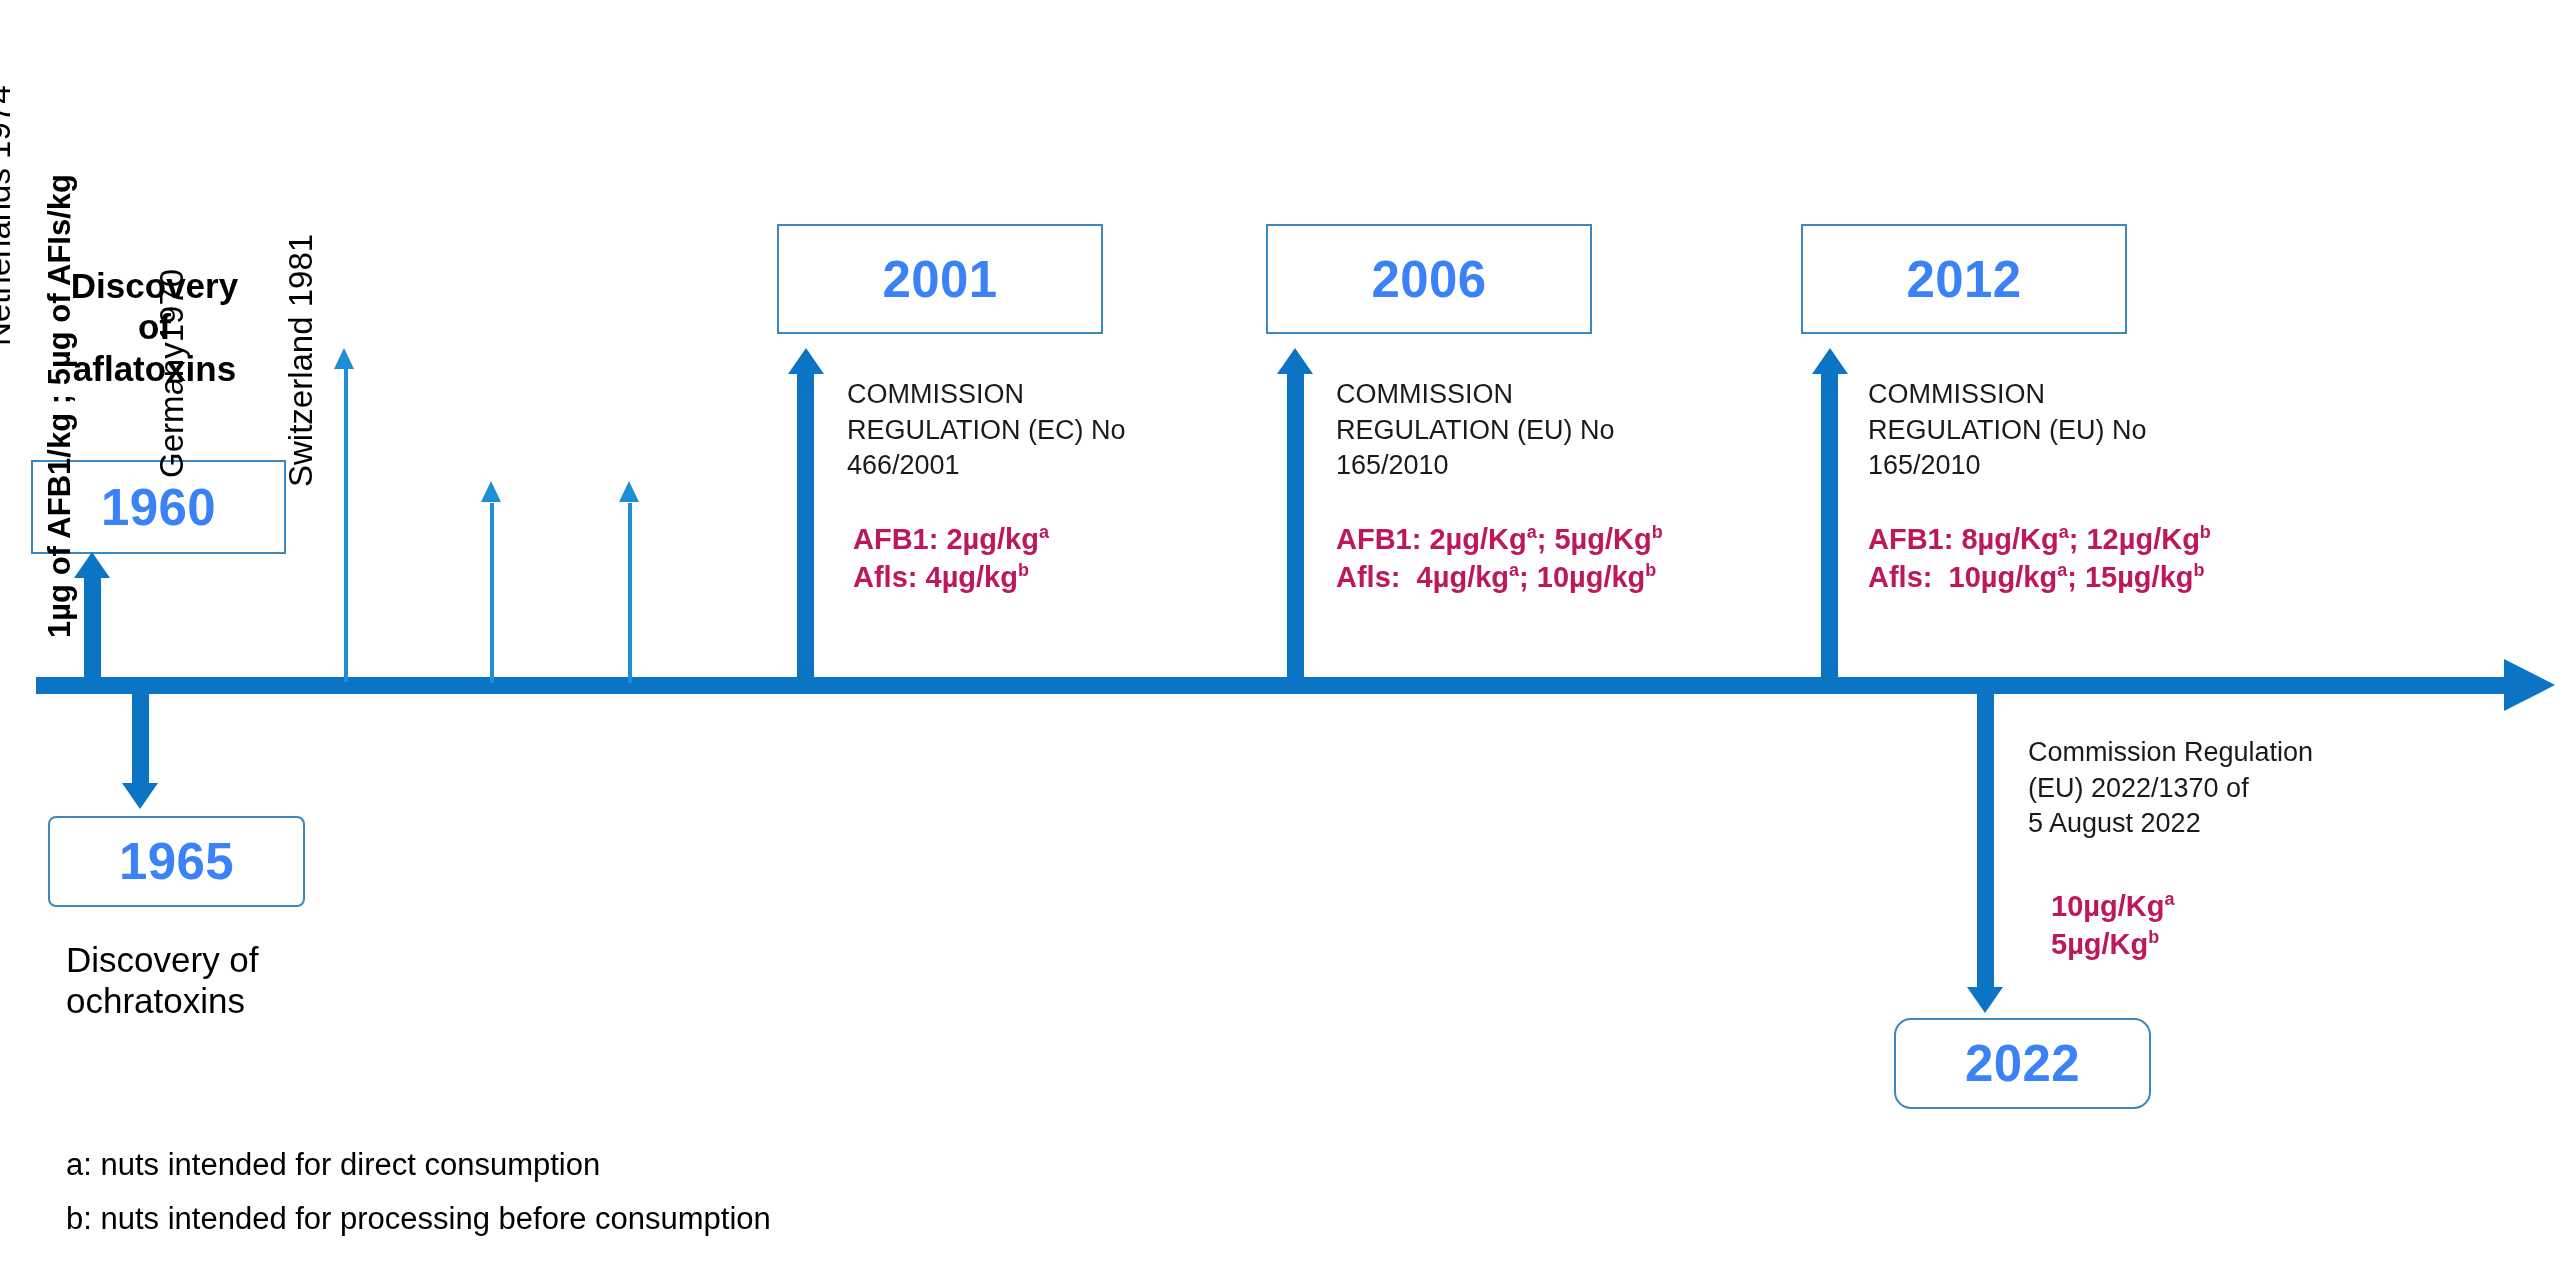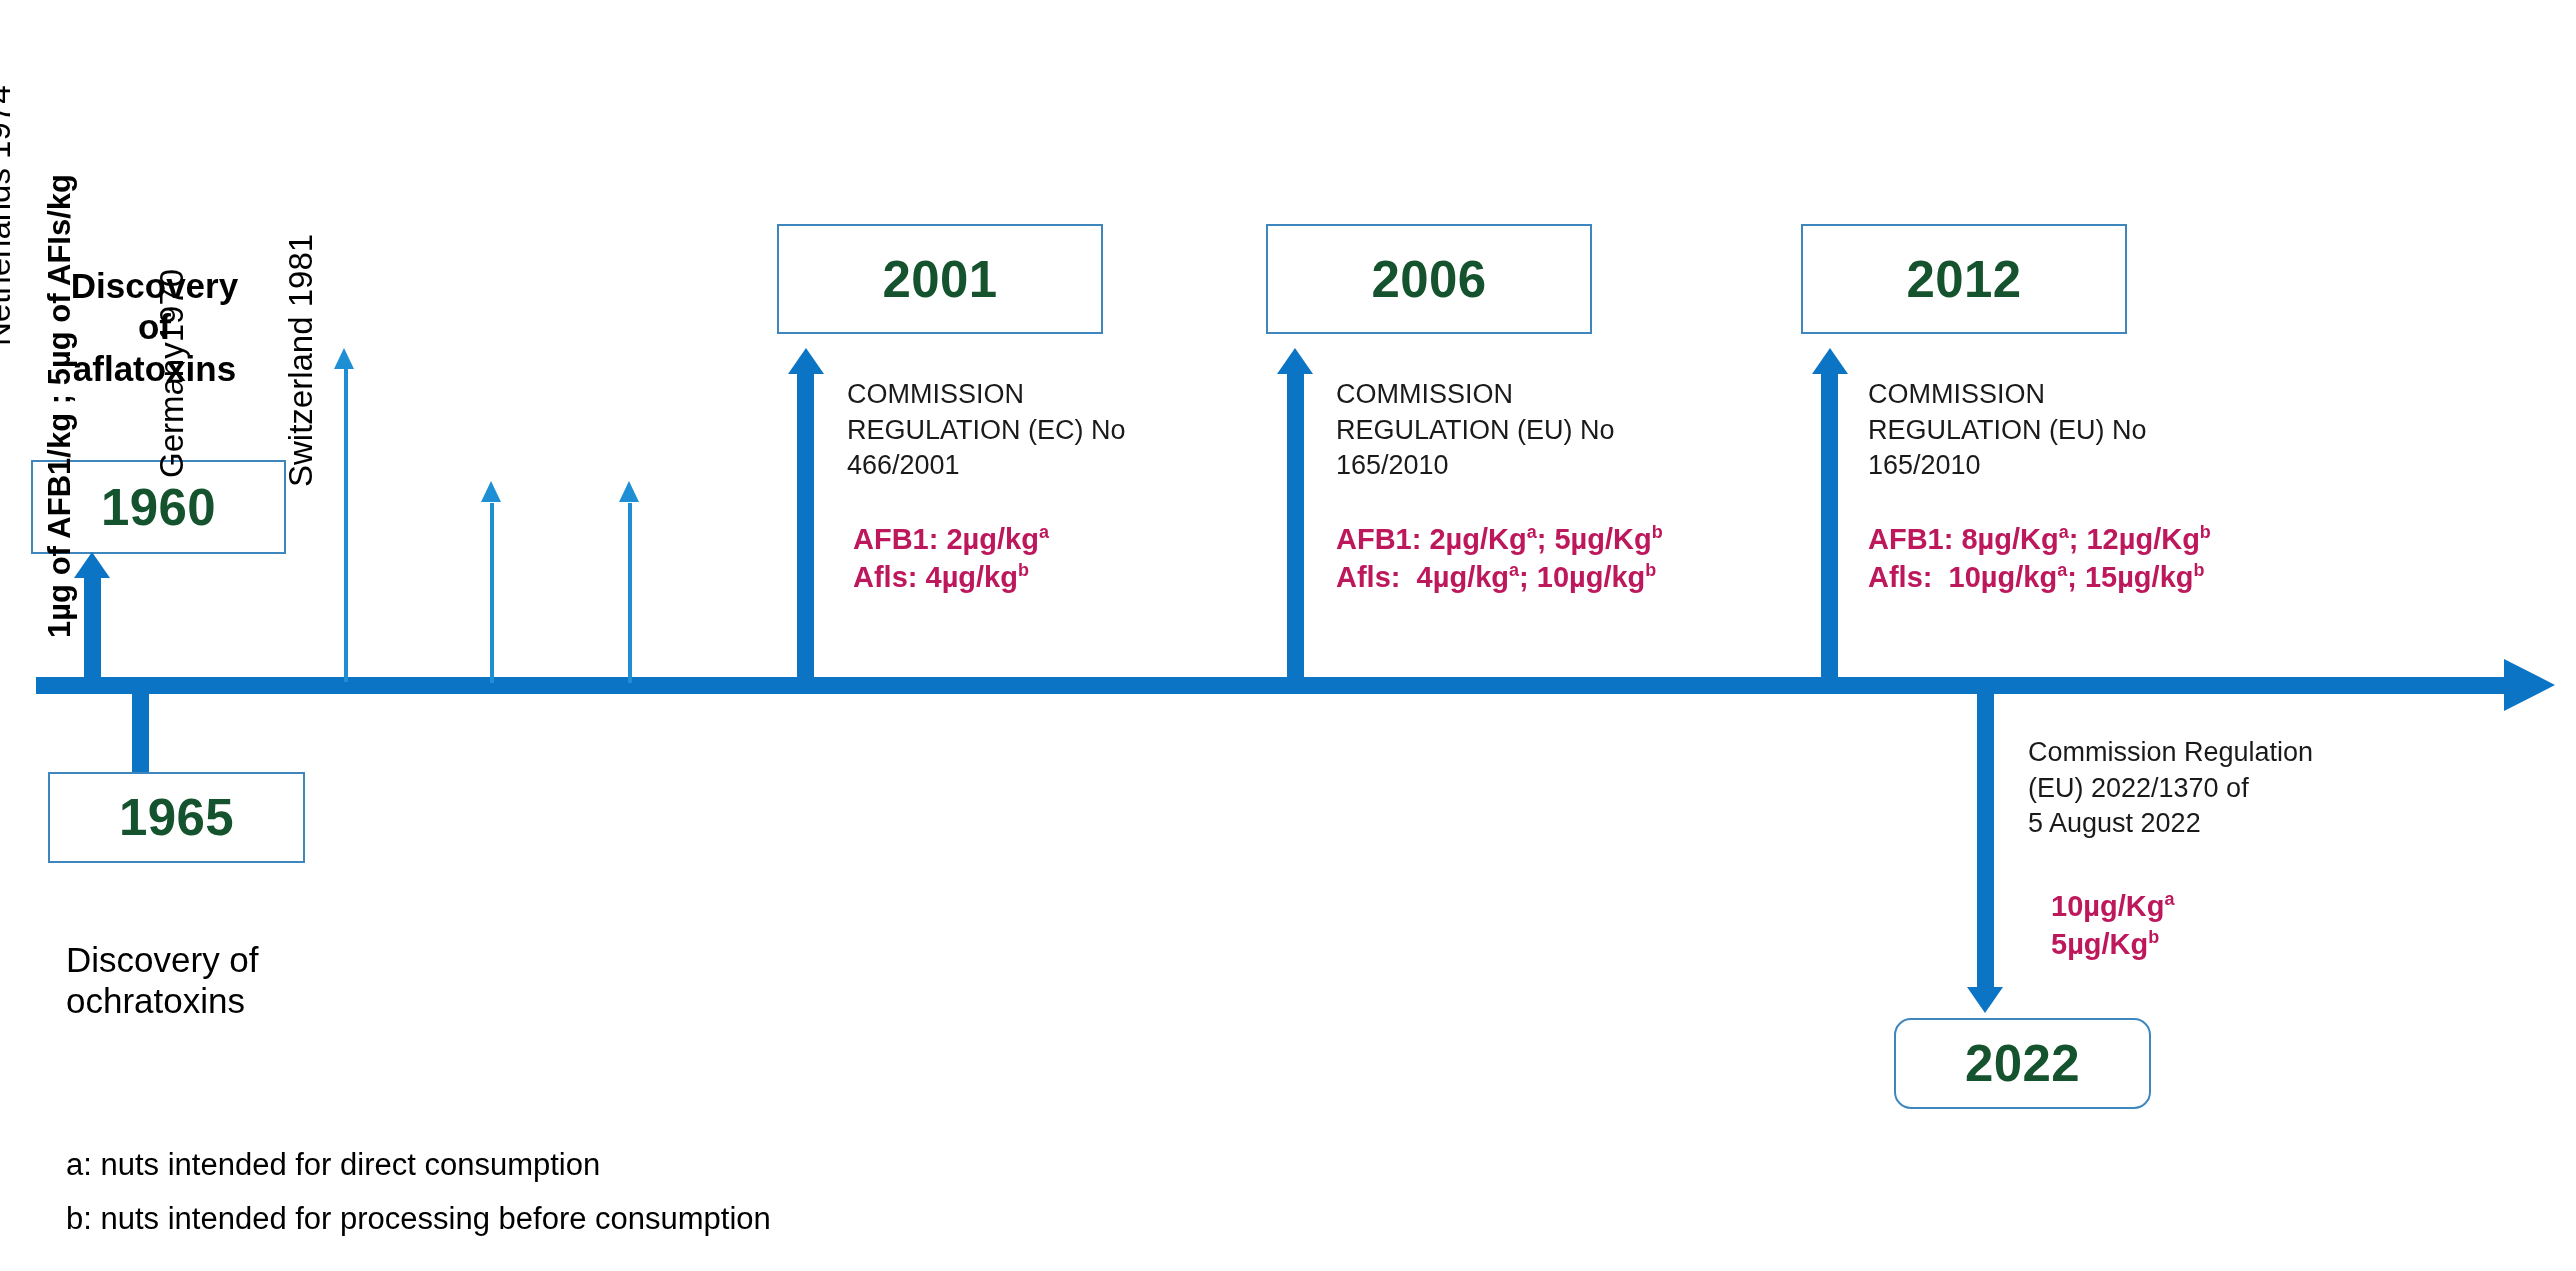--- a/index.html
+++ b/index.html
@@ -38,21 +38,21 @@
   
   .year-box {
     position: absolute;
     box-sizing: border-box;
     border: 2.5px solid #3E86BE;
     background: #ffffff;
     display: flex;
     align-items: center;
     justify-content: center;
     font-weight: bold;
-    color: #14532d;
+    color: #3b82f6;
     letter-spacing: 0.4px;
   }
 
   
   .stem-thick {
     position: absolute;
     width: 16.5px;
     background: #0B74C4;
   }
   .stem-thick-head-up {
@@ -150,21 +150,21 @@
   </div>
 
   <div class="year-box" style="left:31px; top:460px; width:255px; height:94px; font-size:51px;">
     <span>1960</span>
   </div>
   <div class="stem-thick" style="left:84px; top:577px; height:105px;"></div>
   <div class="stem-thick-head-up" style="left:74px; top:552px;"></div>
 
   <div class="stem-thick" style="left:132px; top:689px; height:101px;"></div>
   <div class="stem-thick-head-down" style="left:122px; top:783px;"></div>
-  <div class="year-box" style="left:48px; top:772px; width:257px; height:91px; font-size:51px;">
+  <div class="year-box" style="left:48px; top:816px; width:257px; height:91px; font-size:51px;border-radius:8px;">
     <span>1965</span>
   </div>
   <div class="plain-text" style="left:66px; top:939px; font-size:35px;">
     <div>Discovery of</div>
     <div>ochratoxins</div>
   </div>
 
   <div class="stem-thin" style="left:344px; top:369px; height:313px;"></div>
   <div class="stem-thin-head-up" style="left:334px; top:348px;"></div>
   <div class="vlabel country" style="left:328px; top:0px; height:346px; line-height:1;">Netherlands 1974</div>

